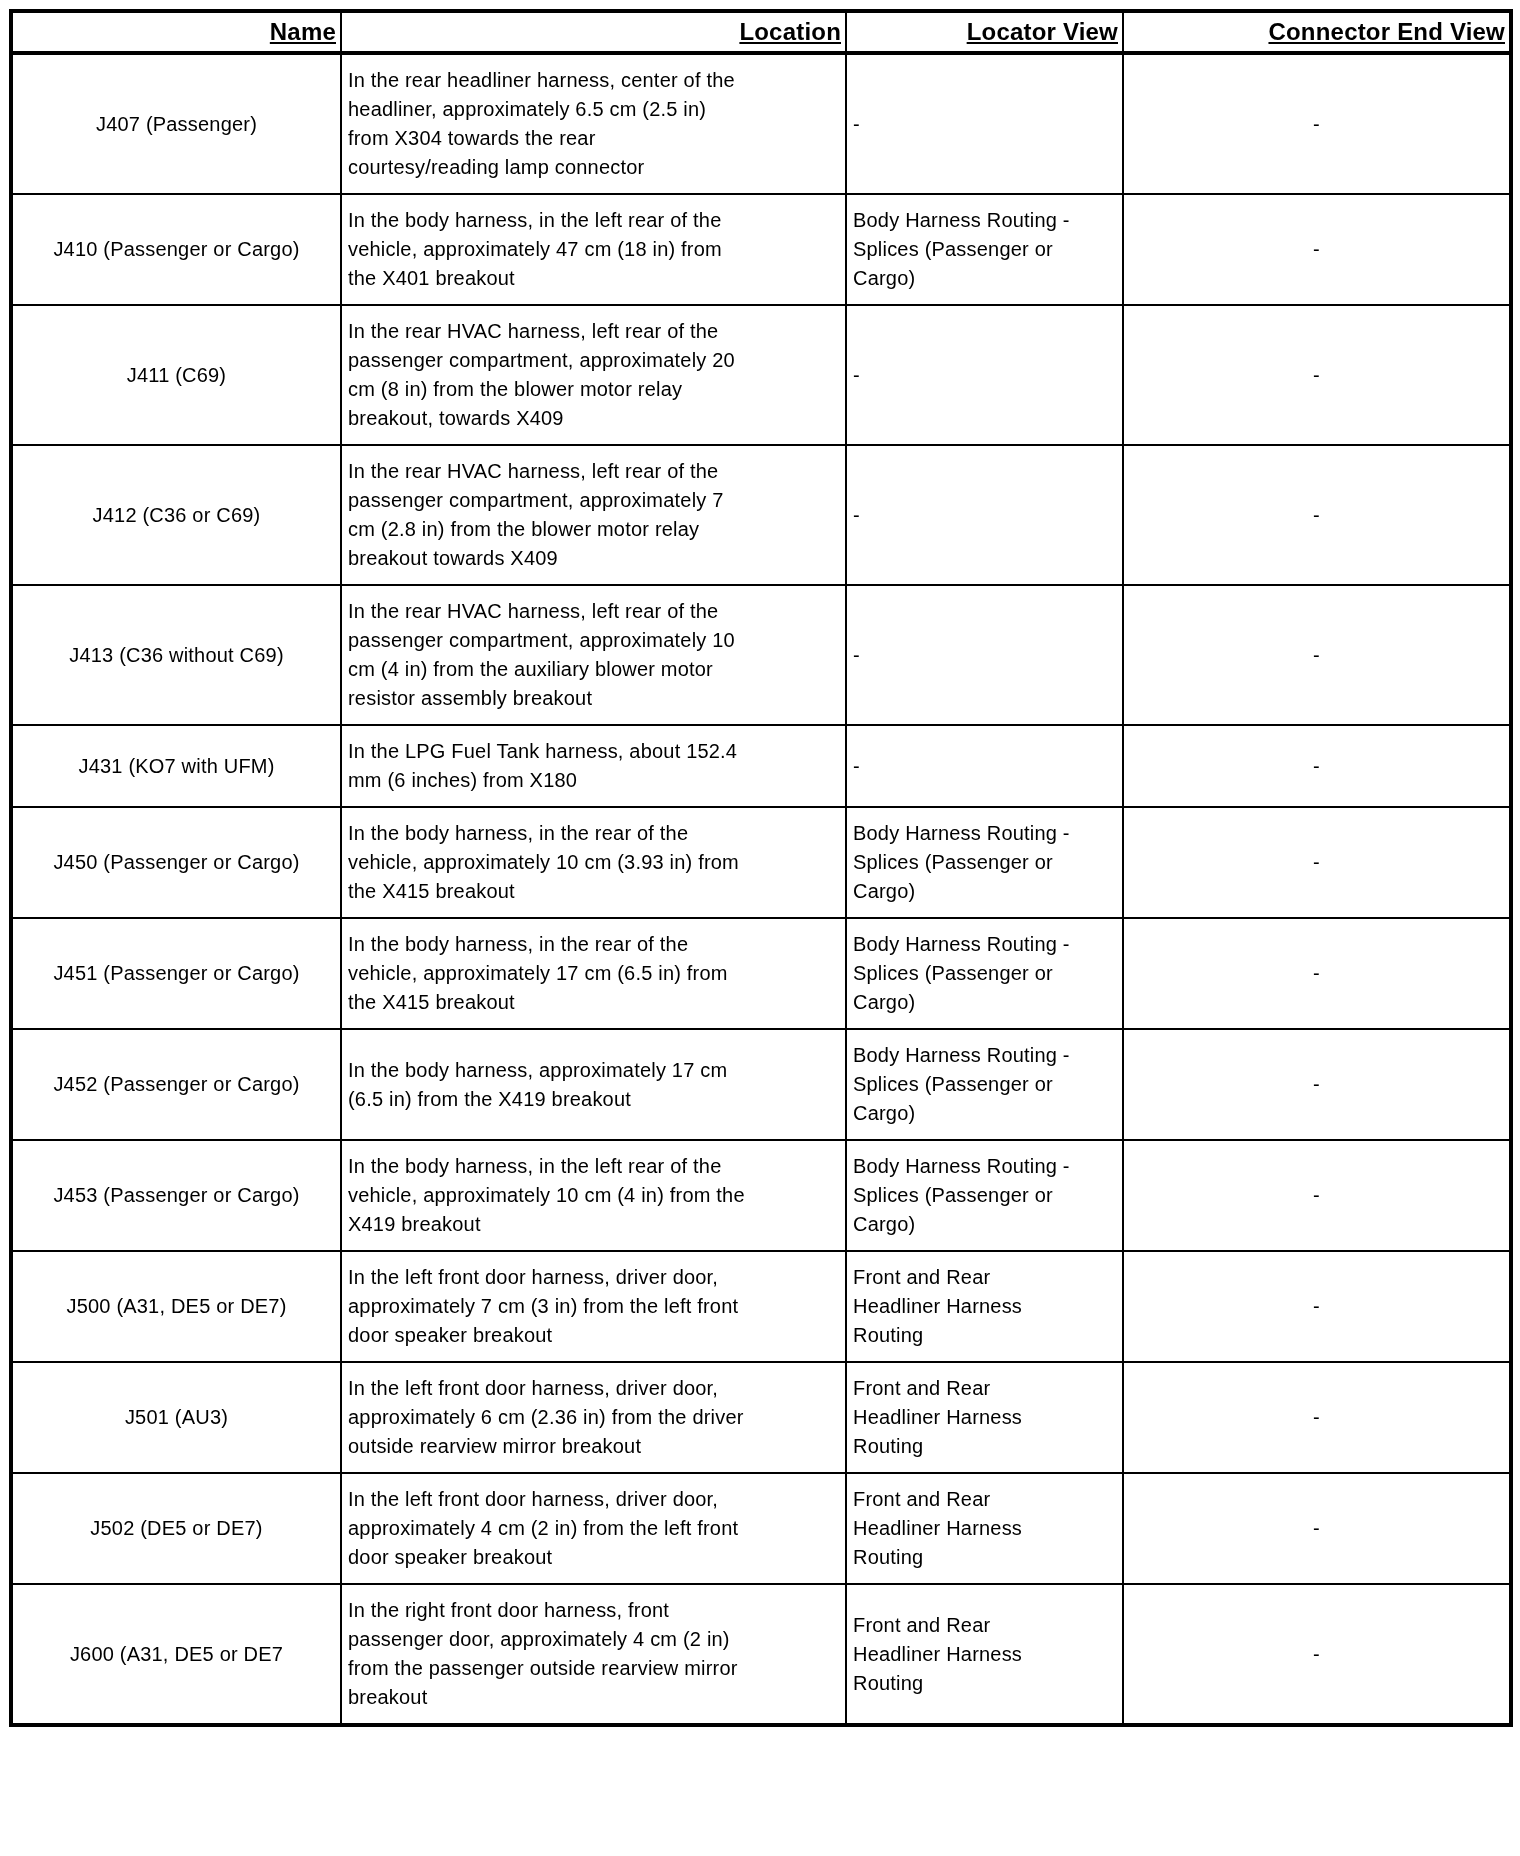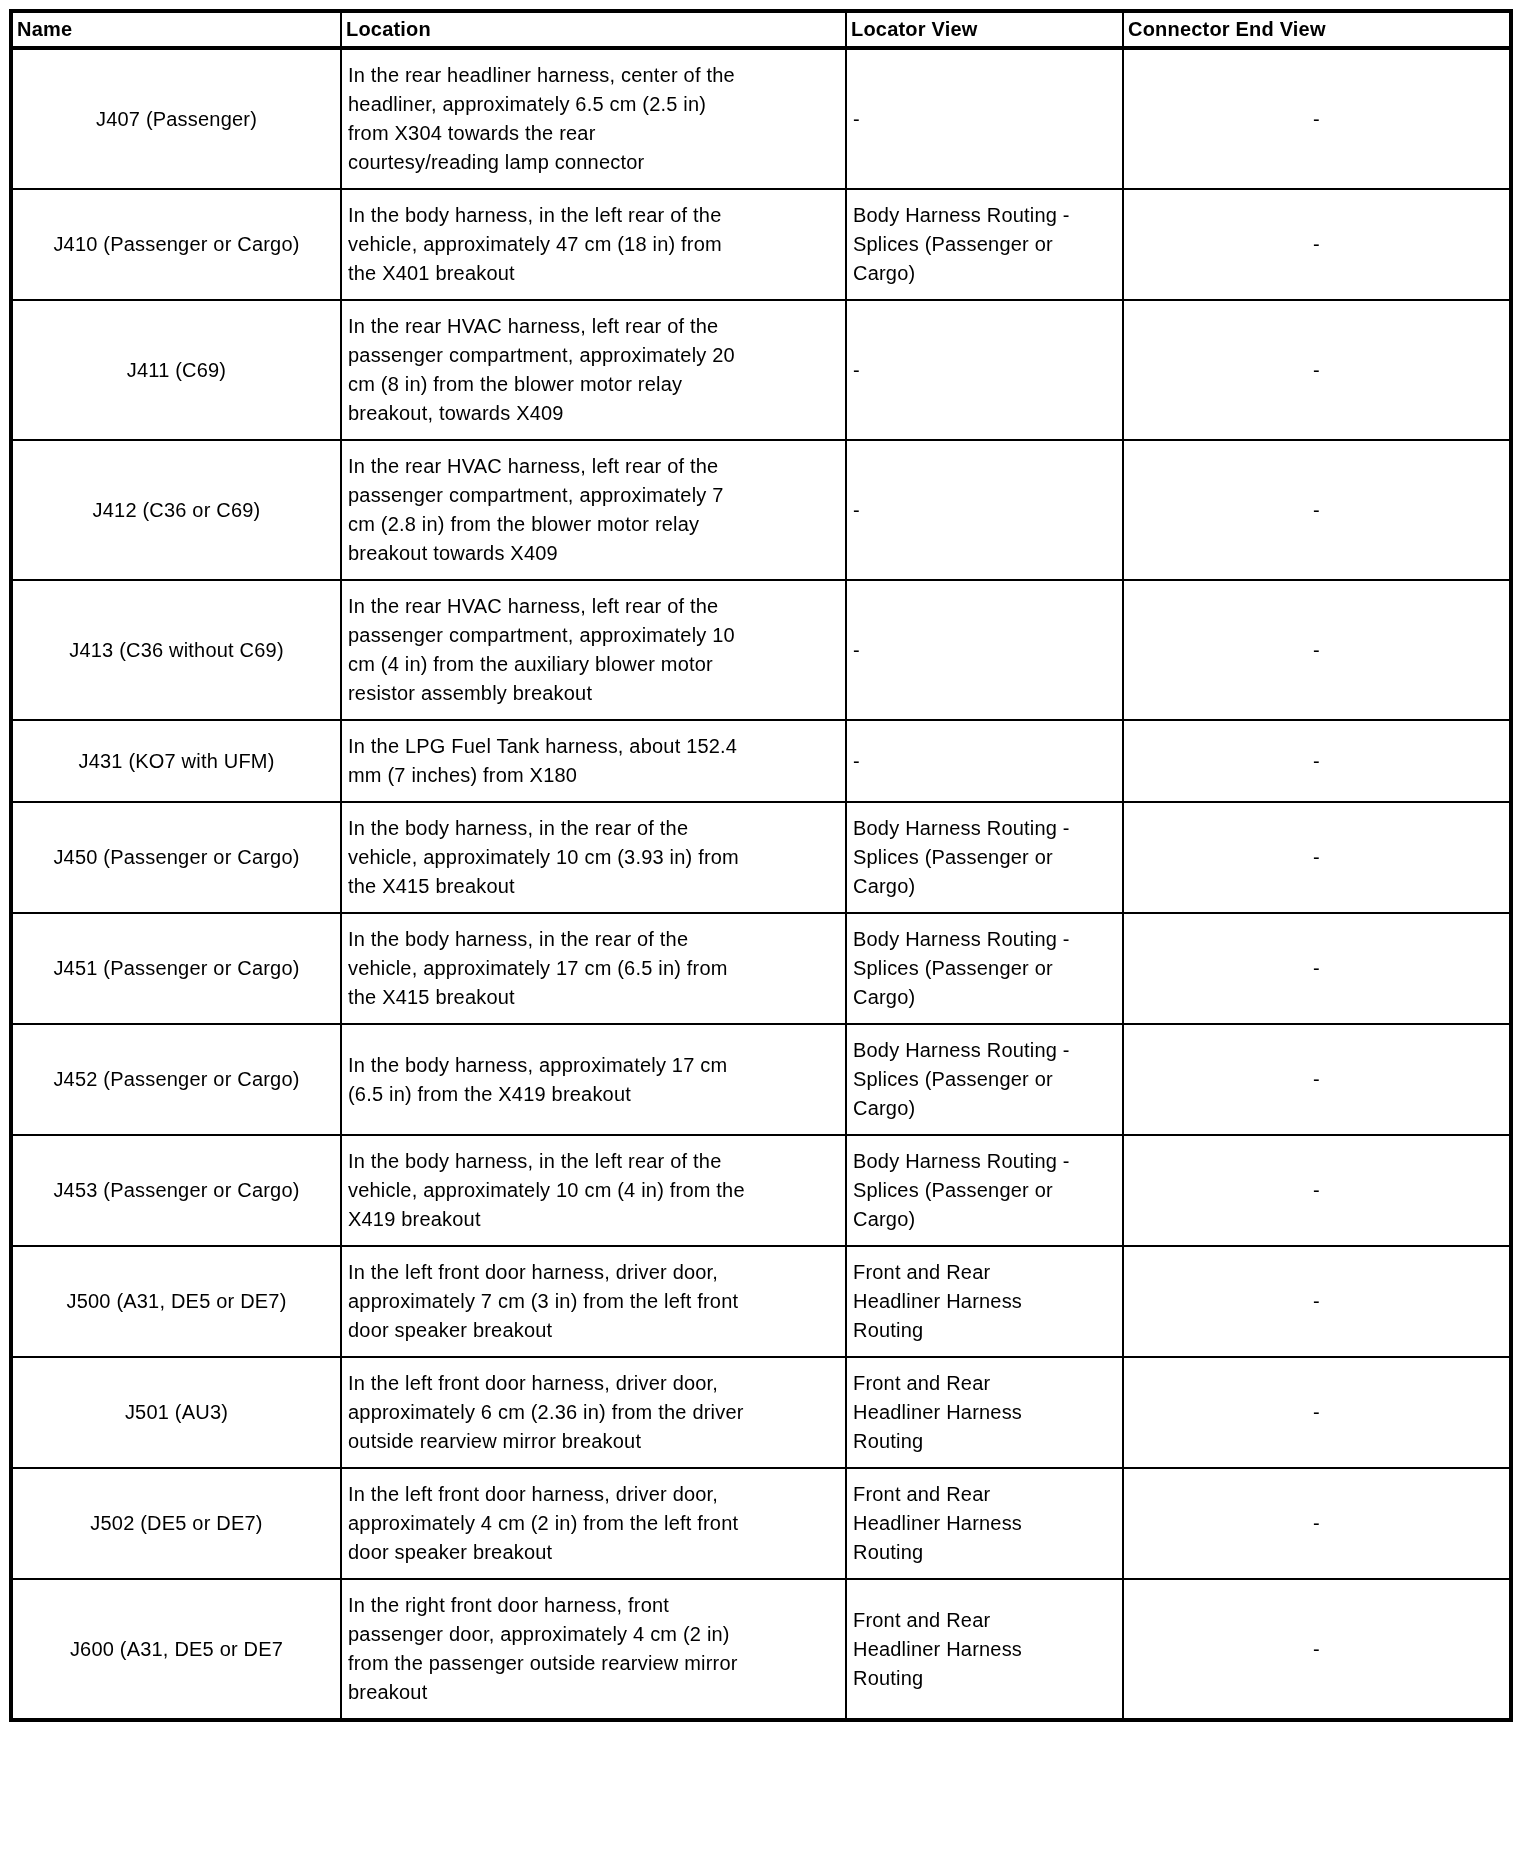--- a/index.html
+++ b/index.html
@@ -21,26 +21,27 @@
     width: 1500px;
     border: 4px solid #000000;
   }
   col.c0 { width: 330px; }
   col.c1 { width: 505px; }
   col.c2 { width: 277px; }
   col.c3 { width: 388px; }
   th {
     border: 2px solid #000000;
     border-bottom: 4px solid #000000;
-    font-size: 20px;
+    font-size: 24px;
     font-weight: bold;
-    text-align: left;
+    text-align: right;
     padding: 5px 4px;
     letter-spacing: 0.2px;
     white-space: pre-line;
+    text-decoration: underline;
   }
   td {
     border: 2px solid #000000;
     font-size: 20px;
     line-height: 29px;
     letter-spacing: 0.2px;
     vertical-align: middle;
     padding: 11px 5px;
     white-space: pre-line;
     overflow: hidden;
@@ -125,21 +126,21 @@
         <td class="cell-location">In the rear HVAC harness, left rear of the
 passenger compartment, approximately 10
 cm (4 in) from the auxiliary blower motor
 resistor assembly breakout</td>
         <td class="cell-locator">-</td>
         <td class="cell-connector">-</td>
       </tr>
       <tr>
         <td class="cell-name">J431 (KO7 with UFM)</td>
         <td class="cell-location">In the LPG Fuel Tank harness, about 152.4
-mm (7 inches) from X180</td>
+mm (6 inches) from X180</td>
         <td class="cell-locator">-</td>
         <td class="cell-connector">-</td>
       </tr>
       <tr>
         <td class="cell-name">J450 (Passenger or Cargo)</td>
         <td class="cell-location">In the body harness, in the rear of the
 vehicle, approximately 10 cm (3.93 in) from
 the X415 breakout</td>
         <td class="cell-locator">Body Harness Routing -
 Splices (Passenger or

